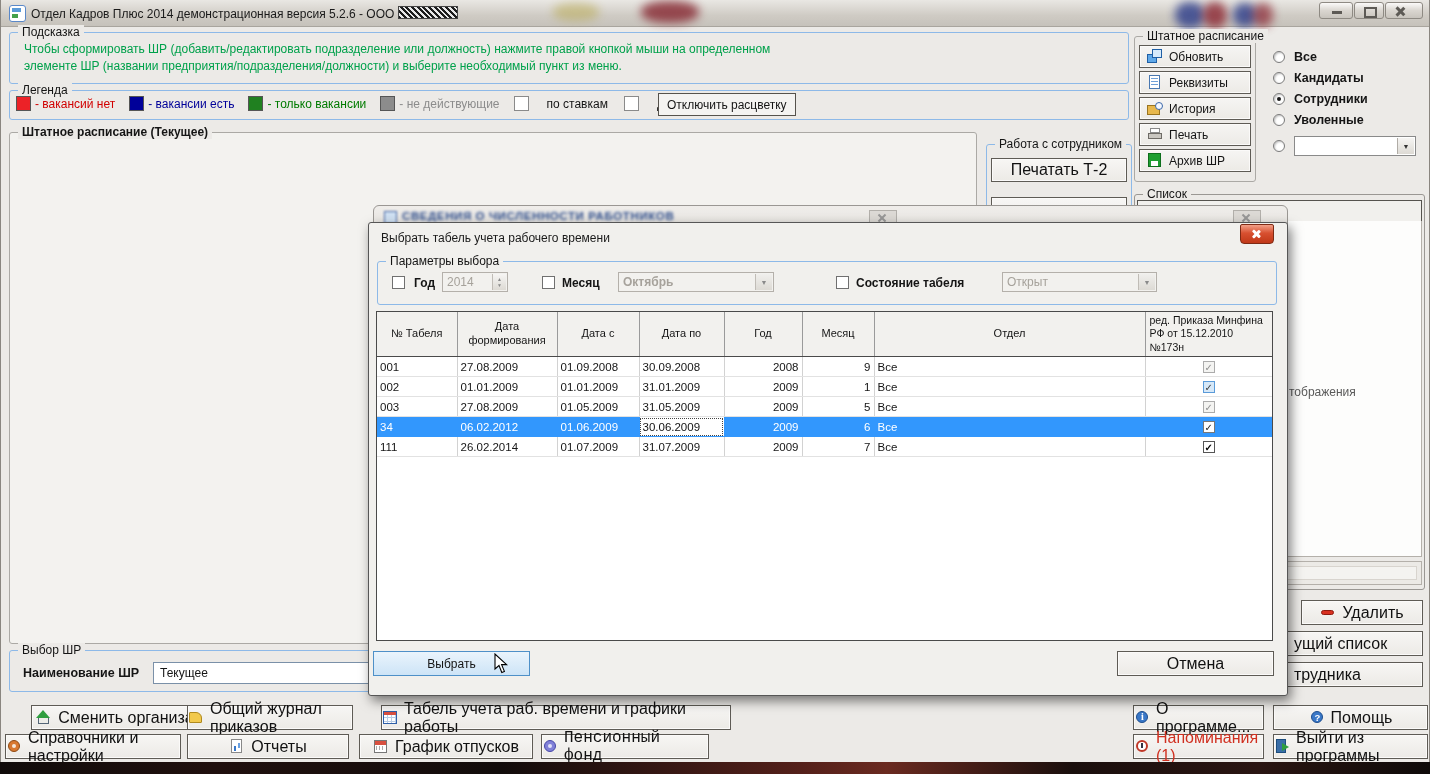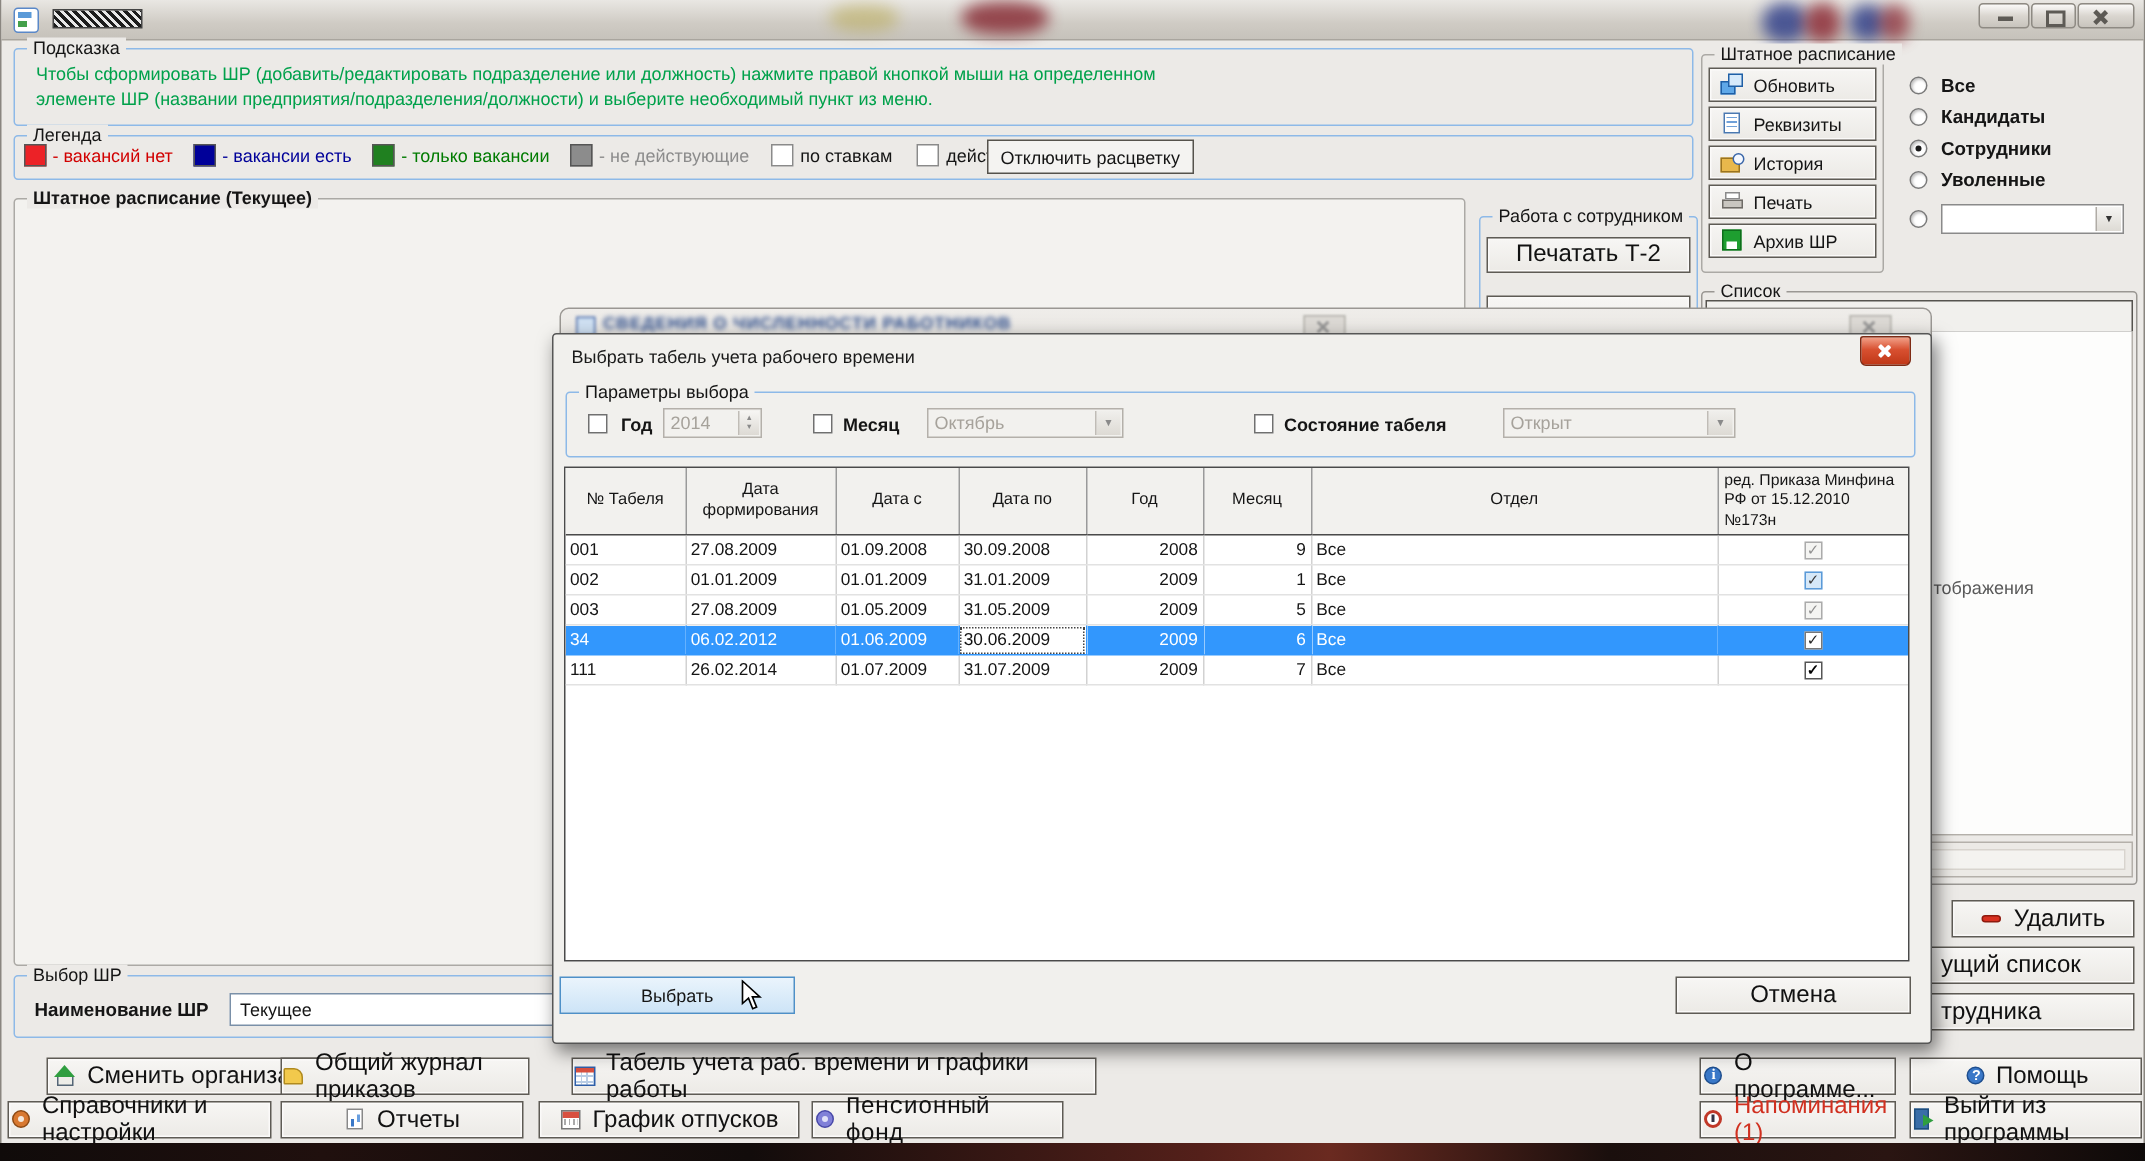--- a/index.html
+++ b/index.html
@@ -40,21 +40,21 @@
   .glbl.b{font-weight:bold;}
 
   #hint-group{left:8px;top:32px;width:1120px;height:52px;}
   #hint-text{position:absolute;left:14px;top:8px;color:var(--hint,#00A14B);line-height:17px;}
 
   #legend-group{left:8px;top:90px;width:1120px;height:30px;}
   #legend-items{position:absolute;left:6px;top:5px;display:flex;align-items:center;}
   .legend-item{display:flex;align-items:center;margin-right:14px;}
   .swatch{width:13px;height:13px;border:1px solid #555;margin-right:4px;flex:none;}
   .cbx{display:inline-block;width:13px;height:13px;background:#fff;border:1px solid #8a8a8a;flex:none;}
-  .cbx-row{display:flex;align-items:center;gap:5px;margin-right:16px;}
+  .cbx-row{display:flex;align-items:center;gap:18px;margin-right:16px;}
   #btn-disable-colors{position:absolute;left:648px;top:2px;height:21px;padding:0 8px;
     background:#F4F3F1;border:1px solid #55524C;display:flex;align-items:center;font-size:12px;}
 
   #main-group{left:8px;top:132px;width:968px;height:512px;border-color:#ABA9A5;background:#F3F2EF;}
 
   
   #emp-group{left:985px;top:144px;width:146px;height:492px;}
   .btn{display:flex;align-items:center;justify-content:center;gap:5px;background:linear-gradient(#F7F6F4,#ECEAE6);
     border:1px solid #5E5B55;box-sizing:border-box;font-size:16px;color:#111;box-shadow:inset 0 0 0 1px #FBFAF9;}
   #btn-t2{position:absolute;left:990px;top:158px;width:136px;height:24px;}
@@ -128,21 +128,21 @@
   .pcb{position:absolute;top:14px;width:13px;height:13px;background:#fff;border:1px solid #707070;box-sizing:border-box;}
   .plabel{position:absolute;top:14px;font-weight:bold;font-size:12px;white-space:nowrap;}
   .dis{position:absolute;top:10px;height:20px;background:#F2F1EE;border:1px solid #B4B0AA;color:#A6A29B;
     box-sizing:border-box;font-size:12px;padding:2px 4px;overflow:hidden;white-space:nowrap;}
   .spin{position:absolute;right:1px;top:1px;bottom:1px;width:13px;background:linear-gradient(#F6F5F3,#DDDAD4);
     border-left:1px solid #c0bcb6;display:flex;flex-direction:column;align-items:center;justify-content:center;
     font-size:5px;line-height:6px;color:#8a8a8a;}
   .darr{position:absolute;right:1px;top:1px;bottom:1px;width:16px;background:linear-gradient(#F0EFEC,#DDDAD4);
     border-left:1px solid #c0bcb6;display:flex;align-items:center;justify-content:center;font-size:7px;color:#8a8a8a;}
   #pcb-year{left:14px;} #pl-year{left:36px;} #year-box{left:64px;width:66px;}
-  #pcb-month{left:164px;} #pl-month{left:184px;} #month-box{left:240px;width:131px;}
+  #pcb-month{left:164px;} #pl-month{left:184px;} #month-box{left:240px;width:156px;font-weight:bold;}
   #pcb-state{left:458px;} #pl-state{left:478px;} #state-box{left:624px;width:155px;}
 
   #table-wrap{position:absolute;left:7px;top:88px;width:897px;height:330px;background:#fff;
     border:1px solid #4a4a4a;box-sizing:border-box;overflow:hidden;}
   #ts-table{border-collapse:collapse;table-layout:fixed;width:895px;}
   #ts-table th{height:44px;font-weight:normal;font-size:11px;border-right:1px solid #9a9a9a;
     border-bottom:1px solid #4a4a4a;background:#F2F1EE;padding:0 2px;line-height:1.25;}
   #ts-table th:last-child{font-size:10.5px;text-align:left;padding-left:4px;border-right:none;}
   #ts-table td{height:19px;font-size:11.5px;padding:0 3px;border-right:1px solid #D2D2D2;
     border-bottom:1px solid #E2E2E2;overflow:hidden;white-space:nowrap;}
@@ -218,21 +218,21 @@
     background:linear-gradient(90deg,#100b0a,#20100e 15%,#120c0b 35%,#54201a 56%,#6a2a20 62%,#1a0f0d 75%,#2a1512 88%,#0e0a09);}
 </style>
 </head>
 <body>
 
 <div id="stage">
   <div id="app">
 
     <div id="titlebar">
       <span id="app-icon"></span>
-      <span id="win-title"><span class="censored"></span></span>
+      <span id="win-title"><span>Отдел Кадров Плюс 2014 демонстрационная версия 5.2.6 - ООО</span><span class="censored"></span></span>
       <span class="blob" id="blob1"></span>
       <span class="blob" id="blob2"></span>
       <span class="blob" id="blob3"></span>
       <span class="blob" id="blob4"></span>
       <span class="blob" id="blob5"></span>
       <span class="blob" id="blob6"></span>
       <span class="winbtn" id="wb-min"></span>
       <span class="winbtn" id="wb-max"></span>
       <span class="winbtn" id="wb-close"></span>
     </div>

